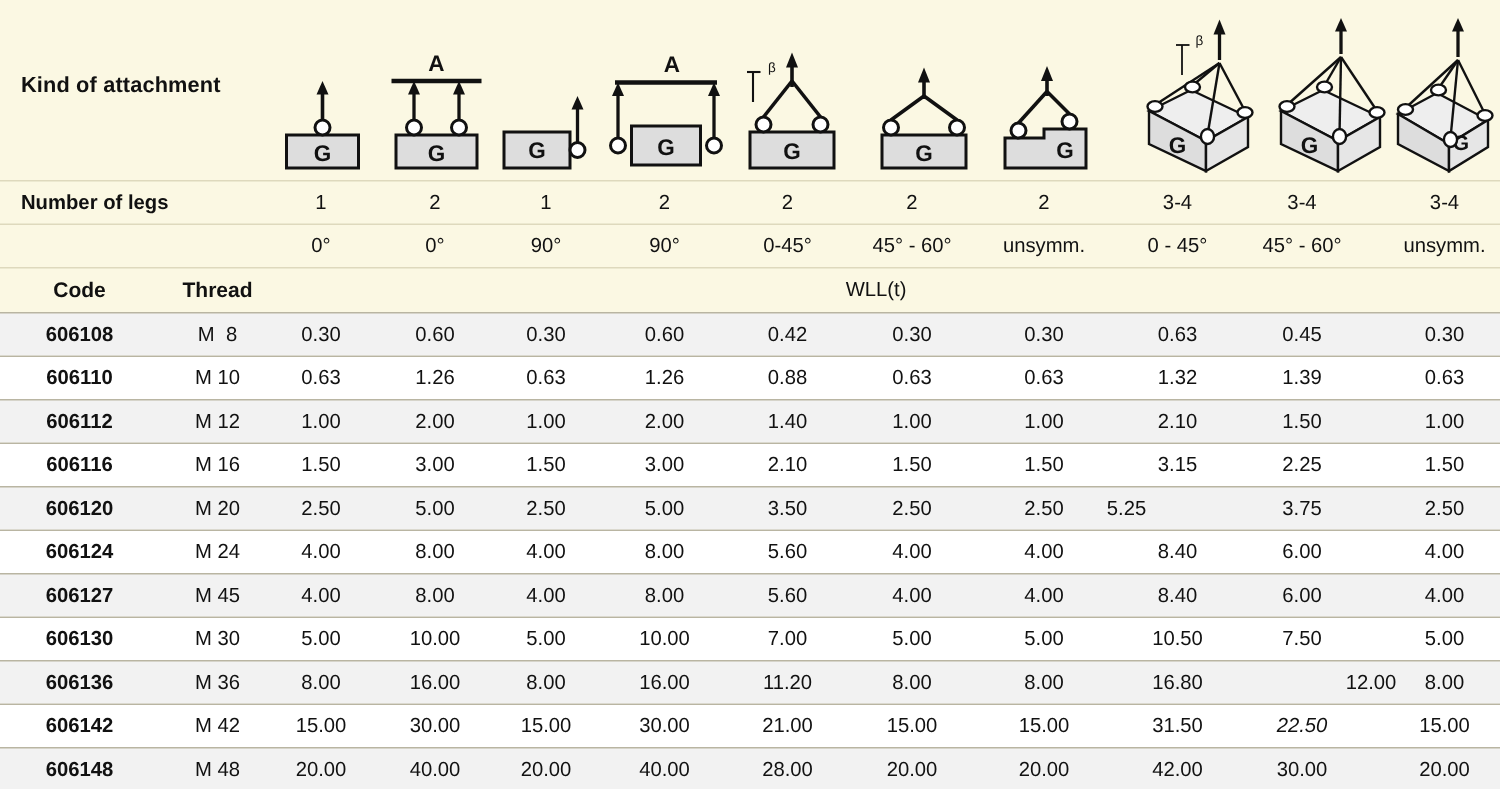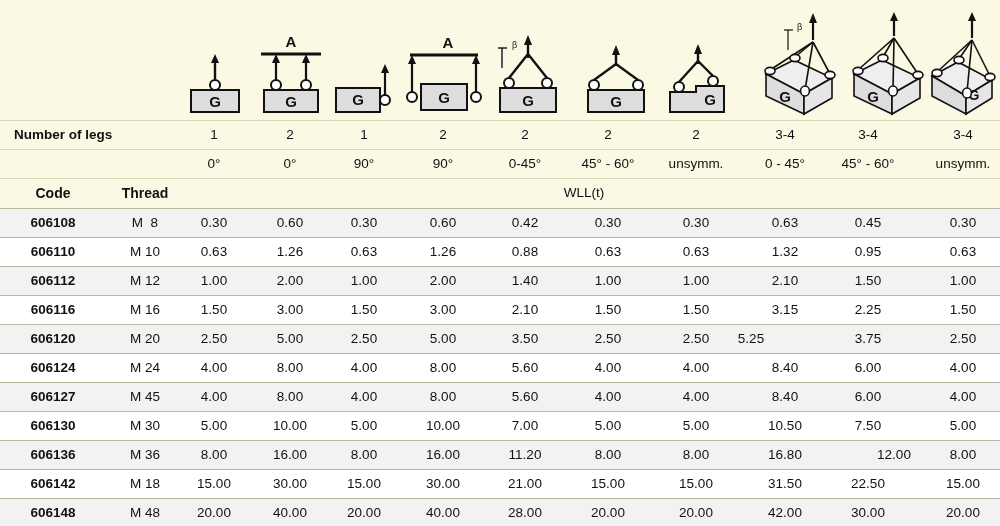--- a/index.html
+++ b/index.html
@@ -64,20 +64,21 @@
   .cell.thread{font-weight:normal;}
 </style>
 </head>
 <body>
 
 <div class="sheet">
 
   <div class="hdr-band"></div>
 
   <div class="attach-row">
+    <div class="attach-label">Kind of attachment</div>
 
     <div class="dgm" style="left:186px;">
       <svg width="58" height="62" viewBox="0 0 58 62">
         <rect x="5" y="38" width="48" height="22" fill="#dddddd" stroke="#111" stroke-width="2"></rect>
         <text x="29" y="55" font-family="Liberation Sans, sans-serif" font-size="15" font-weight="bold" fill="#111" text-anchor="middle">G</text>
         <circle cx="29" cy="33" r="5" fill="#fff" stroke="#111" stroke-width="2"></circle>
         <line x1="29" y1="28" x2="29" y2="8" stroke="#111" stroke-width="2.4"></line>
         <polygon points="29,2 25,11 33,11" fill="#111"></polygon>
       </svg>
     </div>
@@ -289,21 +290,21 @@
         <div class="cell code" style="left: 53px;">606110</div>
         <div class="cell thread" style="left: 145px; white-space: pre;">M 10</div>
         <div class="cell" style="left: 214px;">0.63</div>
         <div class="cell" style="left: 290px;">1.26</div>
         <div class="cell" style="left: 364px;">0.63</div>
         <div class="cell" style="left: 443px;">1.26</div>
         <div class="cell" style="left: 525px;">0.88</div>
         <div class="cell" style="left: 608px;">0.63</div>
         <div class="cell" style="left: 696px;">0.63</div>
         <div class="cell" style="left: 785px;">1.32</div>
-        <div class="cell" style="left: 868px;">0.95</div>
+        <div class="cell" style="left: 868px;">1.39</div>
         <div class="cell" style="left: 963px;">0.63</div>
       </div>
       <div class="trow alt">
         <div class="topline"></div>
         <div class="cell code" style="left: 53px;">606112</div>
         <div class="cell thread" style="left: 145px; white-space: pre;">M 12</div>
         <div class="cell" style="left: 214px;">1.00</div>
         <div class="cell" style="left: 290px;">2.00</div>
         <div class="cell" style="left: 364px;">1.00</div>
         <div class="cell" style="left: 443px;">2.00</div>
@@ -394,36 +395,36 @@
         <div class="cell code" style="left: 53px;">606136</div>
         <div class="cell thread" style="left: 145px; white-space: pre;">M 36</div>
         <div class="cell" style="left: 214px;">8.00</div>
         <div class="cell" style="left: 290px;">16.00</div>
         <div class="cell" style="left: 364px;">8.00</div>
         <div class="cell" style="left: 443px;">16.00</div>
         <div class="cell" style="left: 525px;">11.20</div>
         <div class="cell" style="left: 608px;">8.00</div>
         <div class="cell" style="left: 696px;">8.00</div>
         <div class="cell" style="left: 785px;">16.80</div>
-        <div class="cell" style="left: 894px;">12.00</div>
+        <div class="cell" style="left: 914px;">12.00</div>
         <div class="cell" style="left: 963px;">8.00</div>
       </div>
       <div class="trow plain">
         <div class="topline"></div>
         <div class="cell code" style="left: 53px;">606142</div>
-        <div class="cell thread" style="left: 145px; white-space: pre;">M 18</div>
+        <div class="cell thread" style="left: 145px; white-space: pre;">M 42</div>
         <div class="cell" style="left: 214px;">15.00</div>
         <div class="cell" style="left: 290px;">30.00</div>
         <div class="cell" style="left: 364px;">15.00</div>
         <div class="cell" style="left: 443px;">30.00</div>
         <div class="cell" style="left: 525px;">21.00</div>
         <div class="cell" style="left: 608px;">15.00</div>
         <div class="cell" style="left: 696px;">15.00</div>
         <div class="cell" style="left: 785px;">31.50</div>
-        <div class="cell" style="left: 868px;">22.50</div>
+        <div class="cell" style="left: 868px; font-style: italic;">22.50</div>
         <div class="cell" style="left: 963px;">15.00</div>
       </div>
       <div class="trow alt">
         <div class="topline"></div>
         <div class="cell code" style="left: 53px;">606148</div>
         <div class="cell thread" style="left: 145px; white-space: pre;">M 48</div>
         <div class="cell" style="left: 214px;">20.00</div>
         <div class="cell" style="left: 290px;">40.00</div>
         <div class="cell" style="left: 364px;">20.00</div>
         <div class="cell" style="left: 443px;">40.00</div>

